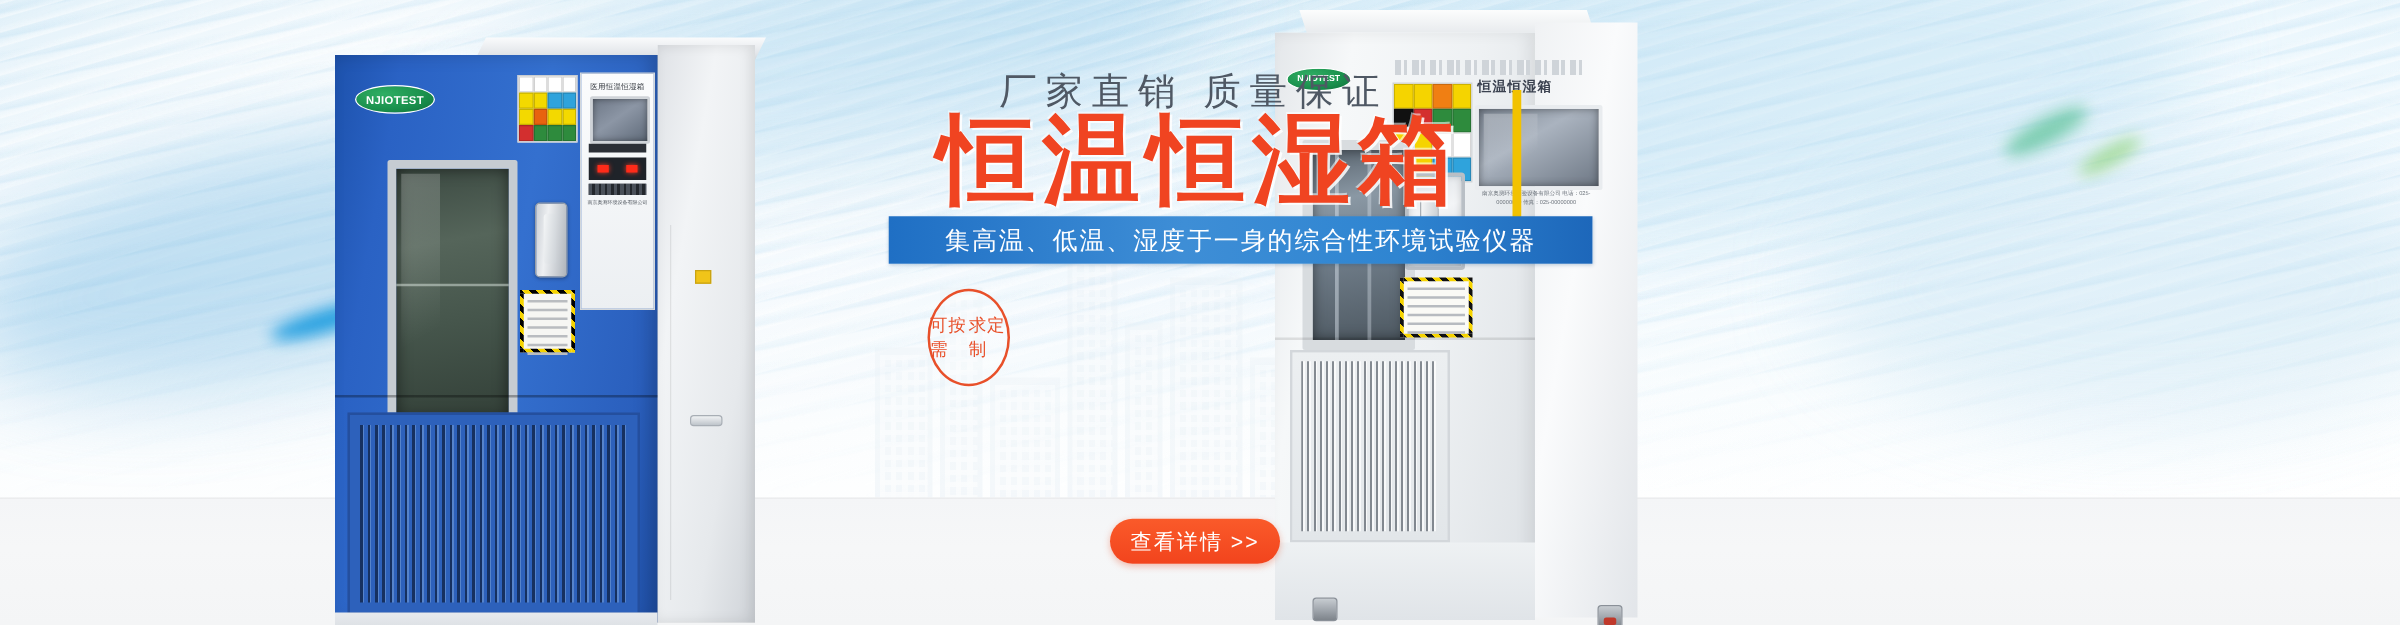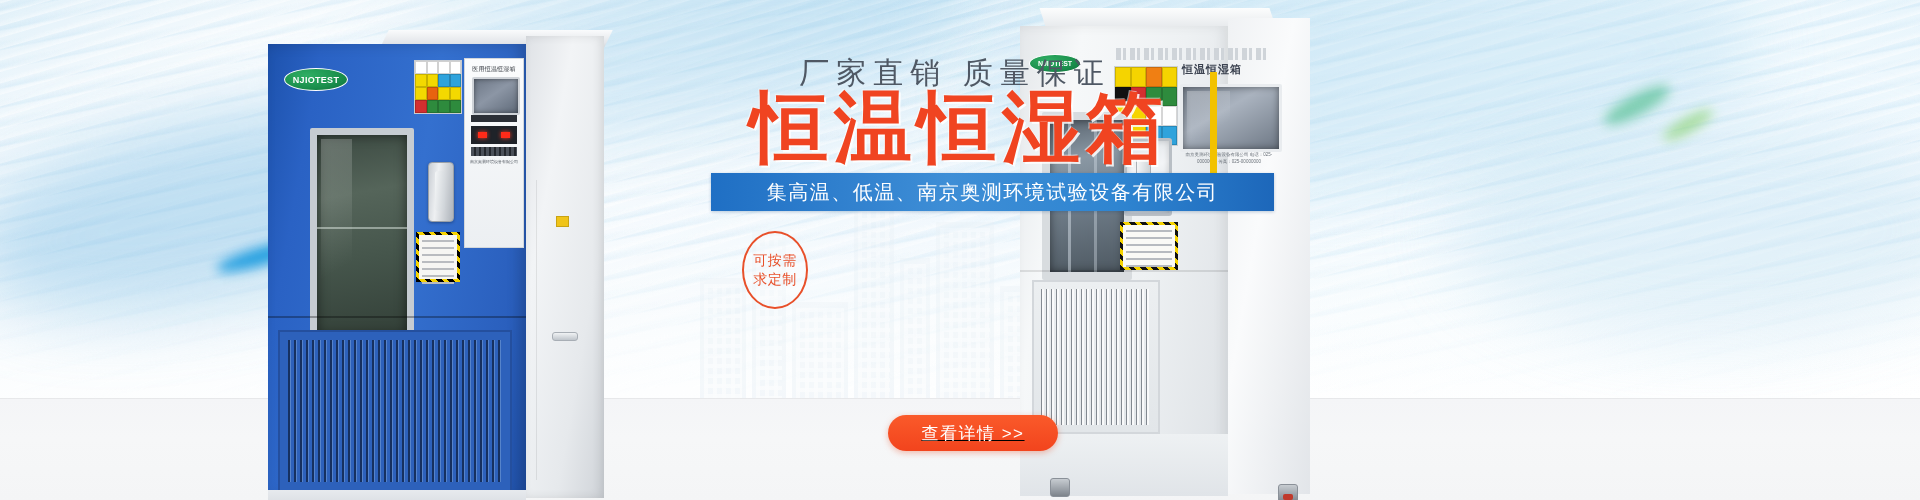--- a/index.html
+++ b/index.html
@@ -183,27 +183,27 @@
     text-shadow:2px 2px 0 rgba(255,255,255,.85), -1px -1px 0 rgba(255,255,255,.55);
     font-family:"Liberation Sans","DejaVu Sans",sans-serif;}
   .subbar{position:absolute;left:711px;top:173px;width:563px;height:38px;
     background:linear-gradient(90deg,#1f6fc4 0%,#3e8ed6 42%,#2f85d1 72%,#1d67ba 100%);
     display:flex;align-items:center;justify-content:center;
     box-shadow:0 1px 3px rgba(0,60,120,.25);}
   .subbar span{font-size:20px;color:#ffffff;letter-spacing:1.5px;font-weight:500;}
 
   .circles{position:absolute;left:742px;top:231px;width:440px;height:84px;display:flex;justify-content:space-between;}
   .circ{width:62px;height:74px;border:2px solid #e8502a;border-radius:50%;
-    display:flex;flex-direction:column;align-items:center;justify-content:center;
+    display:flex;flex-direction:row;align-items:center;justify-content:center;
     color:#e8502a;font-size:14px;line-height:1.35;letter-spacing:.5px;background:rgba(255,255,255,.25);}
 
-  .cta{position:absolute;left:888px;top:415px;width:170px;height:36px;border-radius:18px;
+  .cta{position:absolute;left:888px;top:415px;width:136px;height:36px;border-radius:18px;
     background:linear-gradient(180deg,#fa5a2a 0%,#f2441d 100%);
     display:flex;align-items:center;justify-content:center;
-    box-shadow:0 2px 6px rgba(230,70,30,.35);pointer-events:auto;cursor:pointer;text-decoration:underline;}
+    box-shadow:0 2px 6px rgba(230,70,30,.35);pointer-events:auto;cursor:pointer;}
   .cta span{color:#fff;font-size:17px;letter-spacing:1.5px;}
 </style>
 </head>
 <body>
 
 <div id="banner">
 
   <div class="bg-base"></div>
   <div class="streaks"></div>
   <div class="streaks2"></div>
@@ -370,21 +370,21 @@
 
     <div class="caster" style="left:30px;top:470px;"></div>
     <div class="caster red" style="left:258px;top:476px;"></div>
   </div>
 
   <div id="copy">
     <div class="tagline">厂家直销  质量保证</div>
     <div class="headline">恒温恒湿箱</div>
 
     <div class="subbar">
-      <span>集高温、低温、南京奥测环境试验设备有限公司</span>
+      <span>集高温、低温、湿度于一身的综合性环境试验仪器</span>
     </div>
 
     <div class="circles">
       <div class="circ">
         <div>可按需</div>
         <div>求定制</div>
       </div>
     </div>
 
     <div class="cta">

